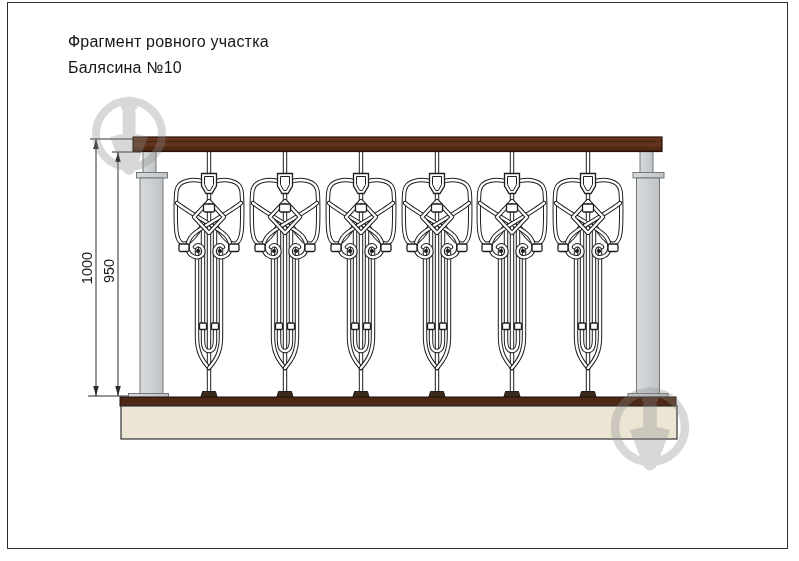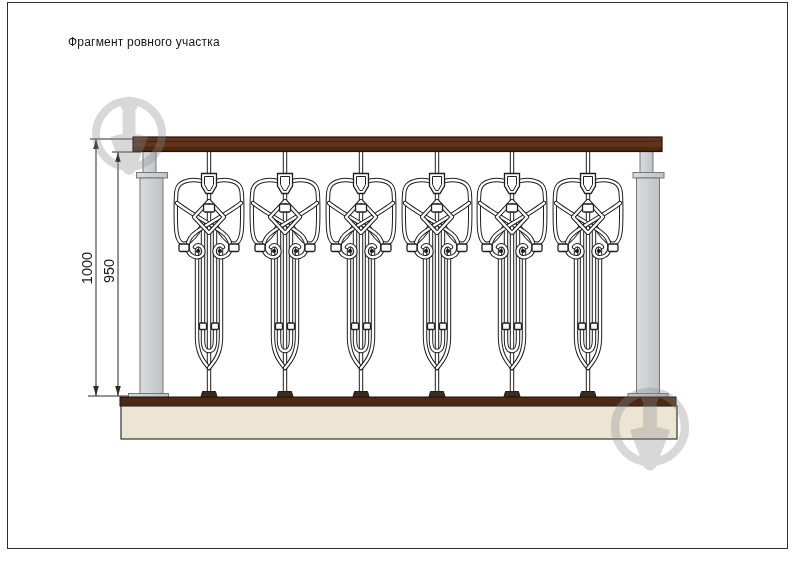--- a/index.html
+++ b/index.html
@@ -16,21 +16,21 @@
   .page{
     position:relative;width:799px;height:561px;background:#fff;overflow:hidden;
     font-family:"Liberation Sans", sans-serif;
   }
   .frame{
     position:absolute;left:7px;top:2px;width:781px;height:547px;
     border:1.5px solid #2f2f2f;box-sizing:border-box;pointer-events:none;
   }
   .titles{
     position:absolute;left:68px;top:29px;color:var(--text-black);
-    font-size:12px;line-height:26px;letter-spacing:0.2px;
+    font-size:16px;line-height:26px;letter-spacing:0.2px;
   }
   .scene{position:absolute;left:0;top:0;}
   
   .bo{fill:none;stroke:var(--line-black);stroke-width:4.4;stroke-linecap:round;stroke-linejoin:round}
   .bi{fill:none;stroke:#ffffff;stroke-width:2.4;stroke-linecap:round;stroke-linejoin:round}
   .shape{fill:#ffffff;stroke:var(--line-black);stroke-width:1.3}
   .thin{fill:none;stroke:var(--line-black);stroke-width:1}
   .dot{fill:var(--line-black);stroke:none}
   .foot{fill:#3c2a1c;stroke:var(--line-black);stroke-width:1}
   .post{fill:url(#postgrad);stroke:#74787b;stroke-width:1}
@@ -43,20 +43,21 @@
 </style>
 </head>
 <body>
 
 <div class="page">
 
   <div class="frame"></div>
 
   <div class="titles">
     <div>Фрагмент ровного участка</div>
+    <div>Балясина №10</div>
   </div>
 
   <svg class="scene" width="799" height="561" viewBox="0 0 799 561">
     <defs>
       <linearGradient id="wood" x1="0" y1="0" x2="0" y2="1">
         <stop offset="0" stop-color="#6b3a20"></stop>
         <stop offset="0.3" stop-color="#5a2f18"></stop>
         <stop offset="0.55" stop-color="#653621"></stop>
         <stop offset="0.8" stop-color="#50290f"></stop>
         <stop offset="1" stop-color="#472410"></stop>

